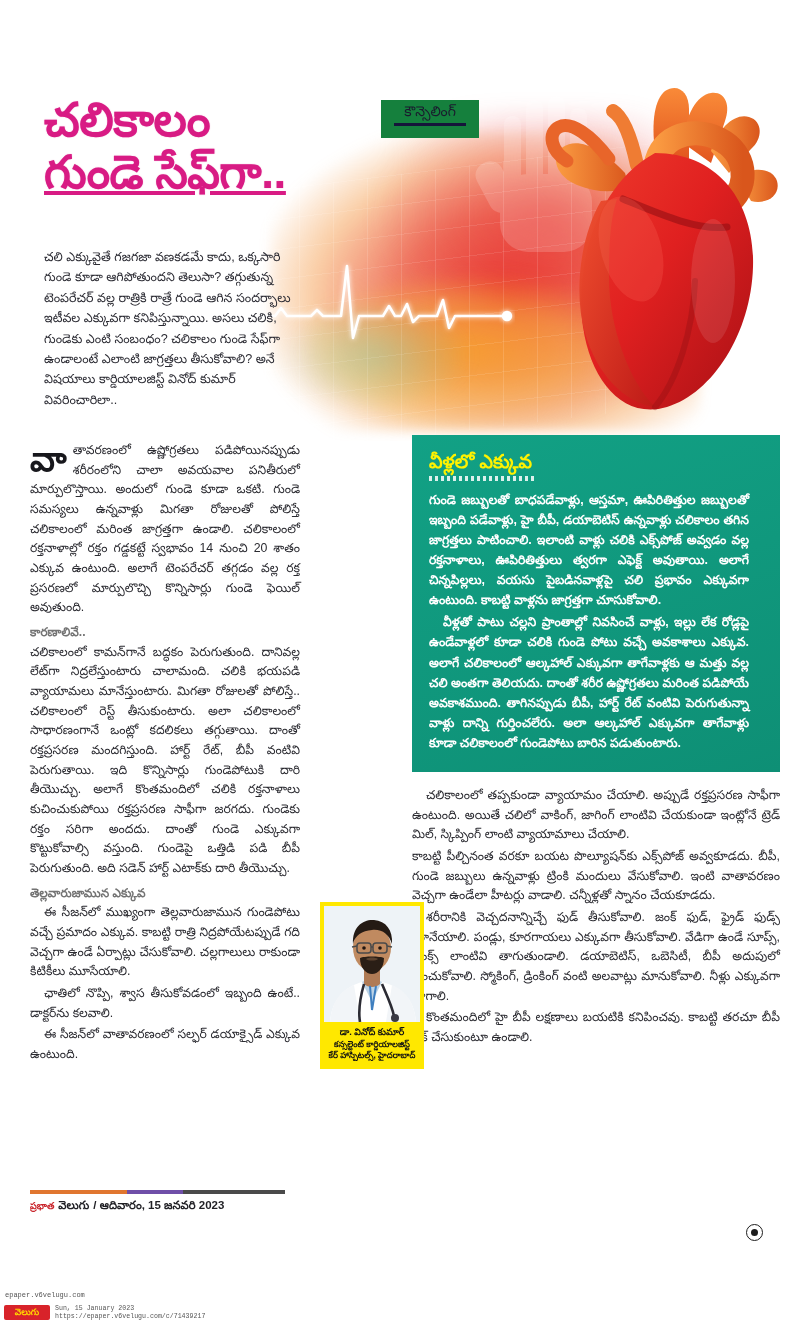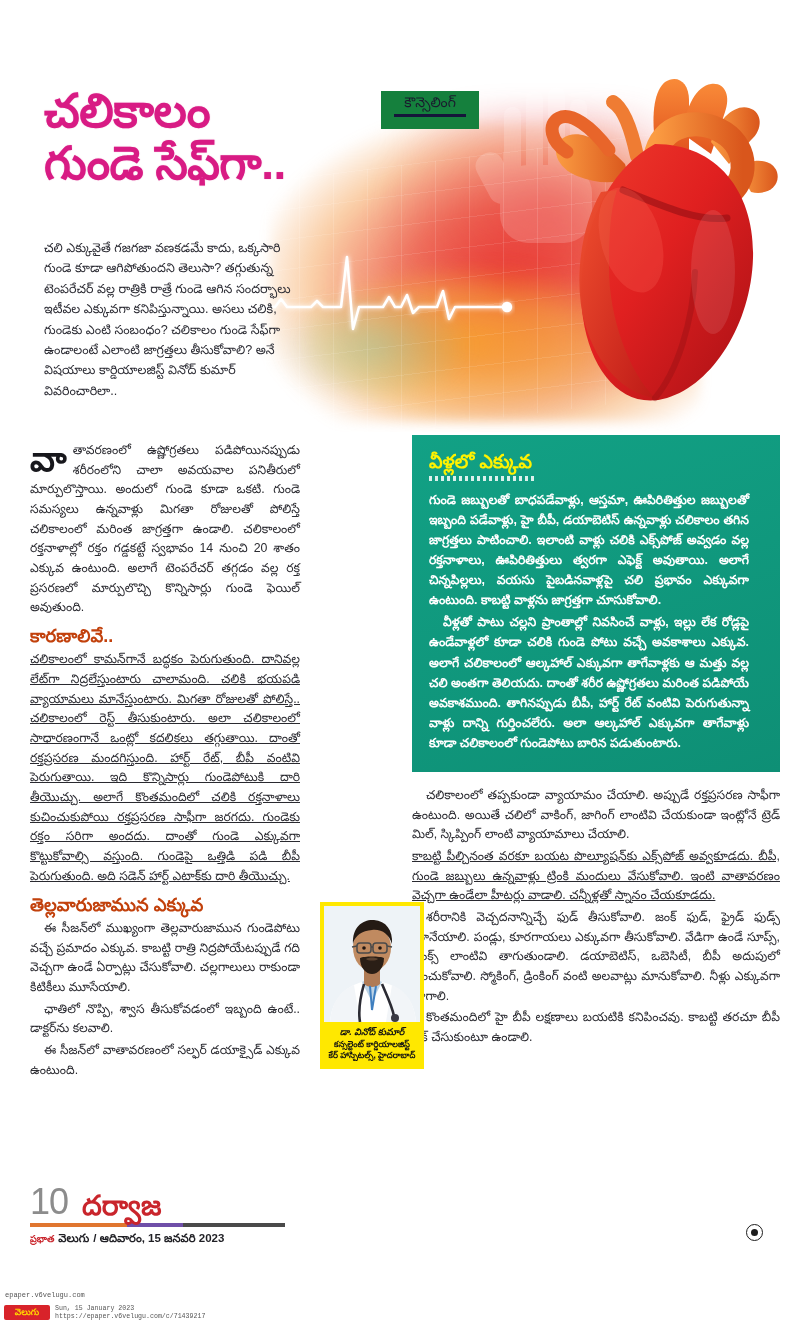--- a/index.html
+++ b/index.html
@@ -16,21 +16,21 @@
   .page {
     position: relative;
     width: 799px;
     height: 1341px;
     background: #ffffff;
   }
 
   
   .hero {
     position: absolute;
-    left: 0; top: 7px;
+    left: 0; top: 16px;
     width: 799px;
     height: 432px;
     overflow: hidden;
   }
 
   .hero-art {
     position: absolute;
     left: 250px; top: 55px;
     width: 549px;
     height: 370px;
@@ -119,21 +119,21 @@
   .headline-line {
     font-family: "Liberation Sans", "DejaVu Sans", sans-serif;
     font-weight: bold;
     color: #d81b84;
     font-size: 47px;
     line-height: 1.18;
     letter-spacing: -0.5px;
     white-space: nowrap;
     text-shadow: 0 0 1px rgba(216,27,132,.5);
   }
-  .headline-line.l2 { font-size: 46px; margin-top: -2px; }
+  .headline-line.l2 { font-size: 46px; margin-top: -2px; text-decoration: underline; }
 
   .kicker-badge {
     position: absolute;
     left: 381px; top: 84px;
     width: 98px; height: 38px;
     background: #15803d;
     z-index: 8;
     display: flex;
     flex-direction: column;
     align-items: center;
@@ -177,41 +177,41 @@
   }
 
   .para {
     font-size: 12.3px;
     line-height: 1.60;
     color: #2a2a30;
     text-align: justify;
     margin-bottom: 2px;
     text-indent: 14px;
   }
-  .para.noindent { text-indent: 0; text-decoration: underline; }
+  .para.noindent { text-indent: 0; }
 
   .dropcap-para {
     font-size: 12.3px;
     line-height: 1.60;
     color: #2a2a30;
     text-align: justify;
   }
   .dropcap {
     float: left;
     font-size: 35px;
     line-height: 0.92;
     font-weight: bold;
     color: #17171c;
     margin: 2px 6px 0 0;
   }
 
   .subhead {
-    font-size: 18px;
-    font-weight: bold;
-    color: #c2410c;
+    font-size: 12px;
+    font-weight: bold;
+    color: #737373;
     margin: 7px 0 2px 0;
     line-height: 1.3;
   }
 
   
   .green-box {
     position: relative;
     width: 368px;
     background: #119b7e;
     background: linear-gradient(160deg,#12a185 0%, #0e8f75 100%);
@@ -255,21 +255,21 @@
     width: 96px; height: 116px;
     overflow: hidden;
     position: relative;
     background: linear-gradient(180deg,#eef2f5 0%,#dfe6ec 100%);
   }
   .doctor-caption {
     text-align: center;
     padding-top: 4px;
   }
   .doc-name {
-    font-size: 9.3px; font-weight: bold; color: #121212; line-height: 1.35; font-style: italic;
+    font-size: 9.3px; font-weight: bold; color: #121212; line-height: 1.35;
   }
   .doc-role {
     font-size: 8.4px; font-weight: bold; color: #121212; line-height: 1.38;
   }
   .doc-org {
     font-size: 8.4px; font-weight: bold; color: #121212; line-height: 1.38;
   }
 
   
   .footer {
@@ -546,24 +546,20 @@
     <div class="doctor-caption">
       <div class="doc-name">డా. వినోద్ కుమార్</div>
       <div class="doc-role">కన్సల్టెంట్ కార్డియాలజిస్ట్</div>
       <div class="doc-org">కేర్ హాస్పిటల్స్, హైదరాబాద్</div>
     </div>
   </div>
 
   <div class="end-mark"></div>
 
   <div class="footer">
-    <div class="footer-top">
-      <span class="folio">10</span>
-      <span class="folio-name">దర్వాజ</span>
-    </div>
     <div class="footer-rule">
       <i class="fr1"></i>
         <i class="fr2"></i>
         <i class="fr3"></i>
     </div>
     <div class="footer-meta">
       <span class="brand-sm">ప్రభాత</span>
       <span>వెలుగు</span>
       <span>/ ఆదివారం, 15 జనవరి 2023</span>
     </div>

